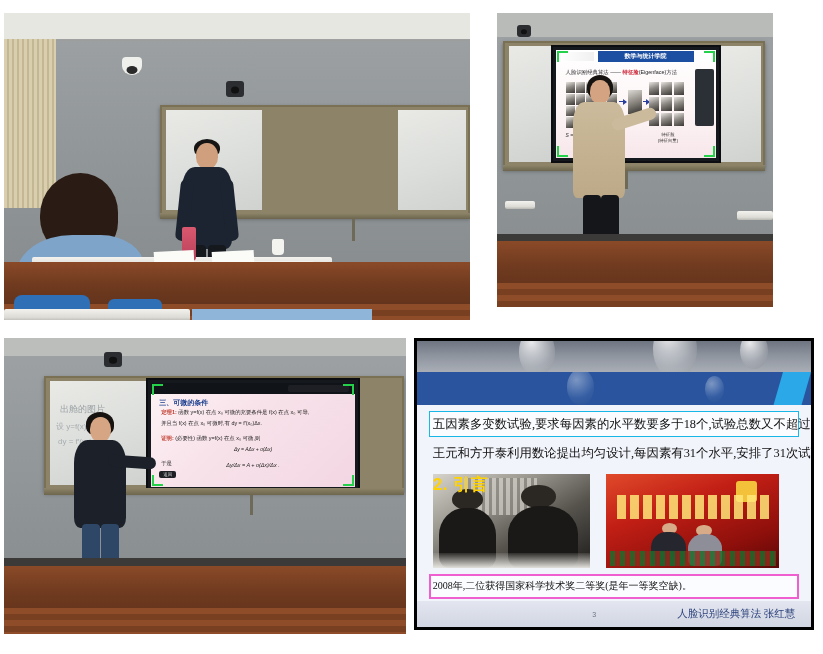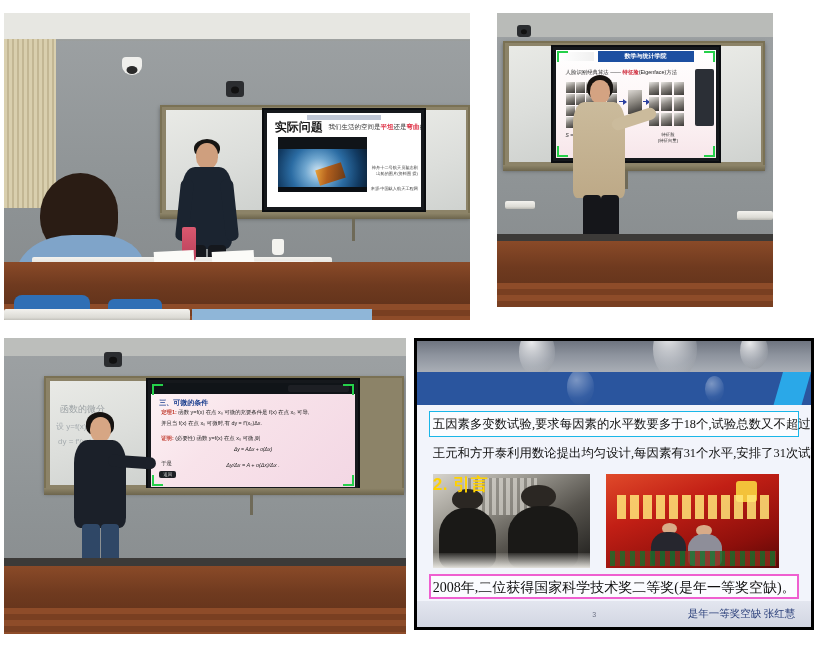--- a/index.html
+++ b/index.html
@@ -148,38 +148,20 @@
       <div class="ceiling"></div>
       <div class="woodslat" style="width:52px;top:26px;bottom:112px;"></div>
       <div style="position:absolute;left:0;right:0;top:0;height:26px;background:#e7e7e2;"></div>
 
       <div class="domecam" style="left:118px;top:44px;width:20px;height:18px;"></div>
       <div class="camera" style="left:222px;top:68px;width:18px;height:16px;"></div>
 
       <div class="boardframe" style="left:156px;top:92px;width:310px;height:112px;"></div>
       <div class="whiteboard" style="left:162px;top:97px;width:96px;height:100px;"></div>
       <div class="whiteboard" style="left:394px;top:97px;width:68px;height:100px;"></div>
-      <div class="screen" style="left:258px;top:95px;width:164px;height:104px;">
-        <div class="screen-inner">
-
-          <div class="sl1">
-            <div style="position:absolute;left:26%;top:2%;width:48%;height:5%;background:#bfc7d6;"></div>
-            <div class="sl1-t1" style="left:5%;top:9%;font-size:12px;line-height:12px;">实际问题</div>
-            <div class="sl1-t2" style="left:40%;top:11%;font-size:6.5px;line-height:7px;white-space:nowrap;">
-              <span>我们生活的空间是</span><span style="color:#e03a4e;font-weight:bold;">平坦</span><span>还是</span><span style="color:#e03a4e;font-weight:bold;">弯曲</span><span>的?</span>
-            </div>
-            <div class="sl1-img">
-              <div class="sl1-craft"></div>
-            </div>
-            <div class="sl1-cap" style="top:55%;font-size:4.2px;line-height:5px;width:34%;">神舟十二号航天员翟志刚</div>
-            <div class="sl1-cap" style="top:62%;font-size:4.2px;line-height:5px;width:34%;">出舱的图片(资料图 摄)</div>
-            <div class="sl1-cap" style="top:78%;font-size:4.2px;line-height:5px;width:34%;">来源:中国载人航天工程网</div>
-          </div>
-        </div>
-      </div>
       <div class="ledge" style="left:156px;top:200px;width:310px;height:6px;"></div>
       <div style="position:absolute;left:348px;top:206px;width:3px;height:22px;background:#6f6a58;"></div>
 
       <div class="person" style="left:170px;top:126px;width:66px;height:180px;">
         <div class="p-hair" style="left:20px;top:0;width:26px;height:18px;background:#161513;"></div>
         <div class="p-head" style="left:22px;top:4px;width:22px;height:26px;background:#cf9f7e;"></div>
         <div class="p-body" style="left:8px;top:28px;width:50px;height:82px;background:#1b2430;"></div>
         <div class="p-arm" style="left:4px;top:40px;width:13px;height:62px;background:#1b2430;transform:rotate(6deg);"></div>
         <div class="p-arm" style="left:49px;top:40px;width:13px;height:62px;background:#1b2430;transform:rotate(-6deg);"></div>
         <div class="p-leg" style="left:14px;top:106px;width:18px;height:70px;background:#15181d;"></div>
@@ -310,21 +292,21 @@
   </div>
 
   <div class="cell" style="left:4px;top:338px;width:402px;height:296px;">
     <div class="scene">
       <div class="wall"></div>
       <div style="position:absolute;left:0;right:0;top:0;height:18px;background:#bcbebb;"></div>
       <div class="camera" style="left:100px;top:14px;width:18px;height:15px;"></div>
 
       <div class="boardframe" style="left:40px;top:38px;width:360px;height:116px;"></div>
       <div class="whiteboard" style="left:46px;top:43px;width:96px;height:104px;">
-        <div style="position:absolute;left:10px;top:22px;font-size:9px;color:#9aa0a3;">函数的微分</div>
+        <div style="position:absolute;left:10px;top:22px;font-size:9px;color:#9aa0a3;">出舱的图片</div>
         <div style="position:absolute;left:6px;top:40px;font-size:8px;color:#a7adb0;">设 y=f(x)</div>
         <div style="position:absolute;left:8px;top:56px;font-size:8px;color:#a7adb0;">dy = f′(x₀)Δx</div>
       </div>
       <div class="screen" style="left:142px;top:40px;width:214px;height:114px;">
         <div class="screen-inner">
           <div class="sl2">
             <div class="sl2-bar"></div>
             <div class="sl2-badge"></div>
             <div class="sl2-h" style="font-size:7px;">三、可微的条件</div>
             <div class="sl2-l" style="left:5%;top:25%;font-size:5.4px;white-space:nowrap;">
@@ -403,23 +385,23 @@
           <div class="pr-emblem"></div>
           <div class="pr-text"></div>
           <div class="silh-head" style="left:32%;top:52%;width:9%;height:12%;background:#d8ab88;"></div>
           <div class="silh" style="left:26%;top:62%;width:20%;height:36%;background:#26262e;"></div>
           <div class="silh-head" style="left:52%;top:54%;width:9%;height:12%;background:#d8ab88;"></div>
           <div class="silh" style="left:47%;top:64%;width:20%;height:34%;background:#8e8e99;"></div>
           <div class="pr-flowers"></div>
         </div>
 
         <div class="ppt-box pink" style="top:86%;height:13%;"></div>
-        <div class="ppt-line" style="top:88.4%;font-size:14px;white-space:nowrap;">2008年,二位获得国家科学技术奖二等奖(是年一等奖空缺)。</div>
+        <div class="ppt-line" style="top:88.4%;font-size:10px;white-space:nowrap;">2008年,二位获得国家科学技术奖二等奖(是年一等奖空缺)。</div>
       </div>
 
       <div class="ppt-foot">
         <div class="ppt-pageno" style="font-size:7px;">3</div>
-        <div class="ppt-footR" style="font-size:10.5px;">是年一等奖空缺 张红慧</div>
+        <div class="ppt-footR" style="font-size:10.5px;">人脸识别经典算法 张红慧</div>
       </div>
     </div>
   </div>
 
 </div>
 
 </body></html>

